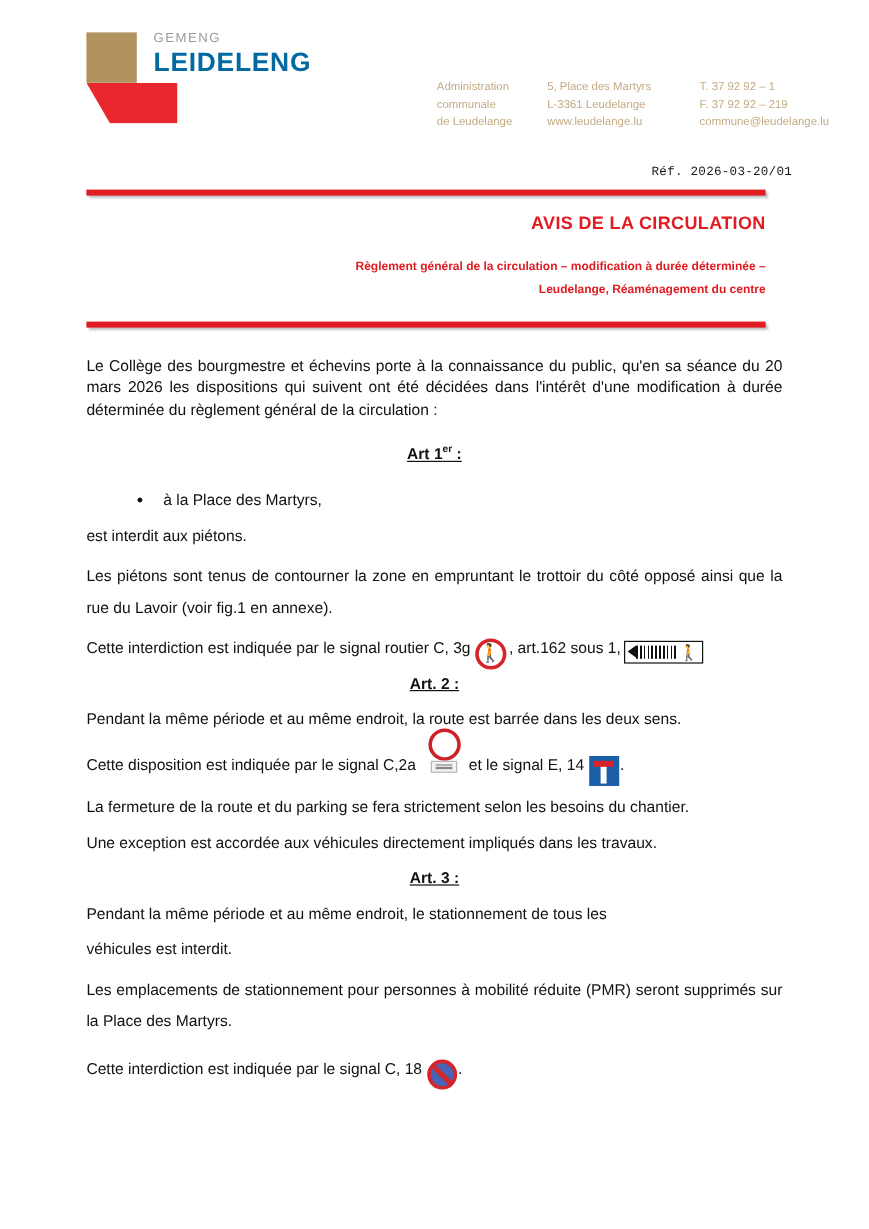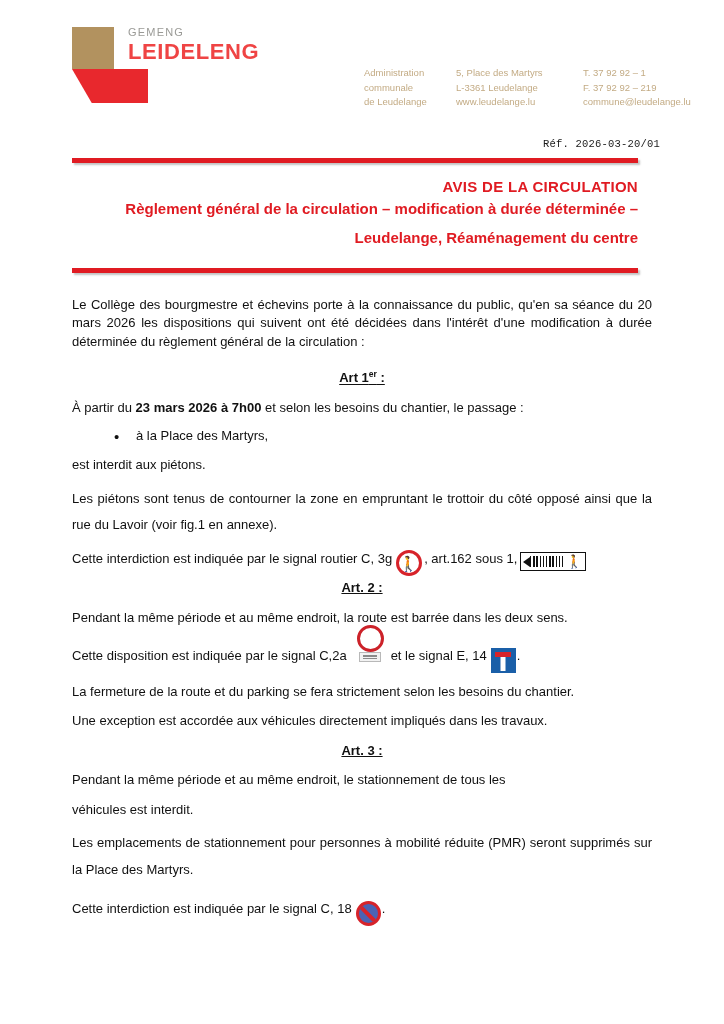--- a/index.html
+++ b/index.html
@@ -66,21 +66,21 @@
     font-size: 11px;
     letter-spacing: 1.2px;
     color: #9a9a96;
     font-weight: normal;
     display: block;
     margin-bottom: 3px;
   }
   .logo-leideleng {
     font-size: 22px;
     letter-spacing: 0.6px;
-    color: #ef4444;
+    color: #0369a1;
     font-weight: bold;
     display: block;
   }
 
   .contact {
     position: absolute;
     left: 364px;
     top: 66px;
     display: flex;
     gap: 0px;
@@ -128,24 +128,24 @@
     text-align: right;
     color: #e01b22;
   }
   .title-main {
     font-size: 15px;
     font-weight: bold;
     letter-spacing: 0.3px;
     margin-top: 8px;
   }
   .title-sub {
-    font-size: 15px;
+    font-size: 10px;
     font-weight: bold;
     line-height: 1.9;
-    margin-top: 0;
+    margin-top: 18px;
   }
 
   
   .body {
     position: absolute;
     left: 72px;
     top: 296px;
     width: 580px;
     font-size: 13px;
     line-height: 1.42;
@@ -403,21 +403,20 @@
   <div class="body">
 
     <p class="p">Le Collège des bourgmestre et échevins porte à la connaissance du public, qu'en sa séance du 20 mars 2026 les dispositions qui suivent ont été décidées dans l'intérêt d'une modification à durée déterminée du règlement général de la circulation :</p>
 
     <div class="spacer-md"></div>
 
     <p class="art-head-line"><span class="art-head"><span>Art 1</span><sup>er</sup><span> :</span></span></p>
 
     <div class="spacer-sm"></div>
 
-    <p class="p left"><span>À partir du </span><span class="bold">23 mars 2026 à 7h00</span><span> et selon les besoins du chantier, le passage :</span></p>
 
     <ul class="bullets">
       <li>à la Place des Martyrs,</li>
     </ul>
 
     <p class="p left">est interdit aux piétons.</p>
 
     <div class="spacer-sm"></div>
 
     <p class="p line-tall">Les piétons sont tenus de contourner la zone en empruntant le trottoir du côté opposé ainsi que la rue du Lavoir (voir fig.1 en annexe).</p>

